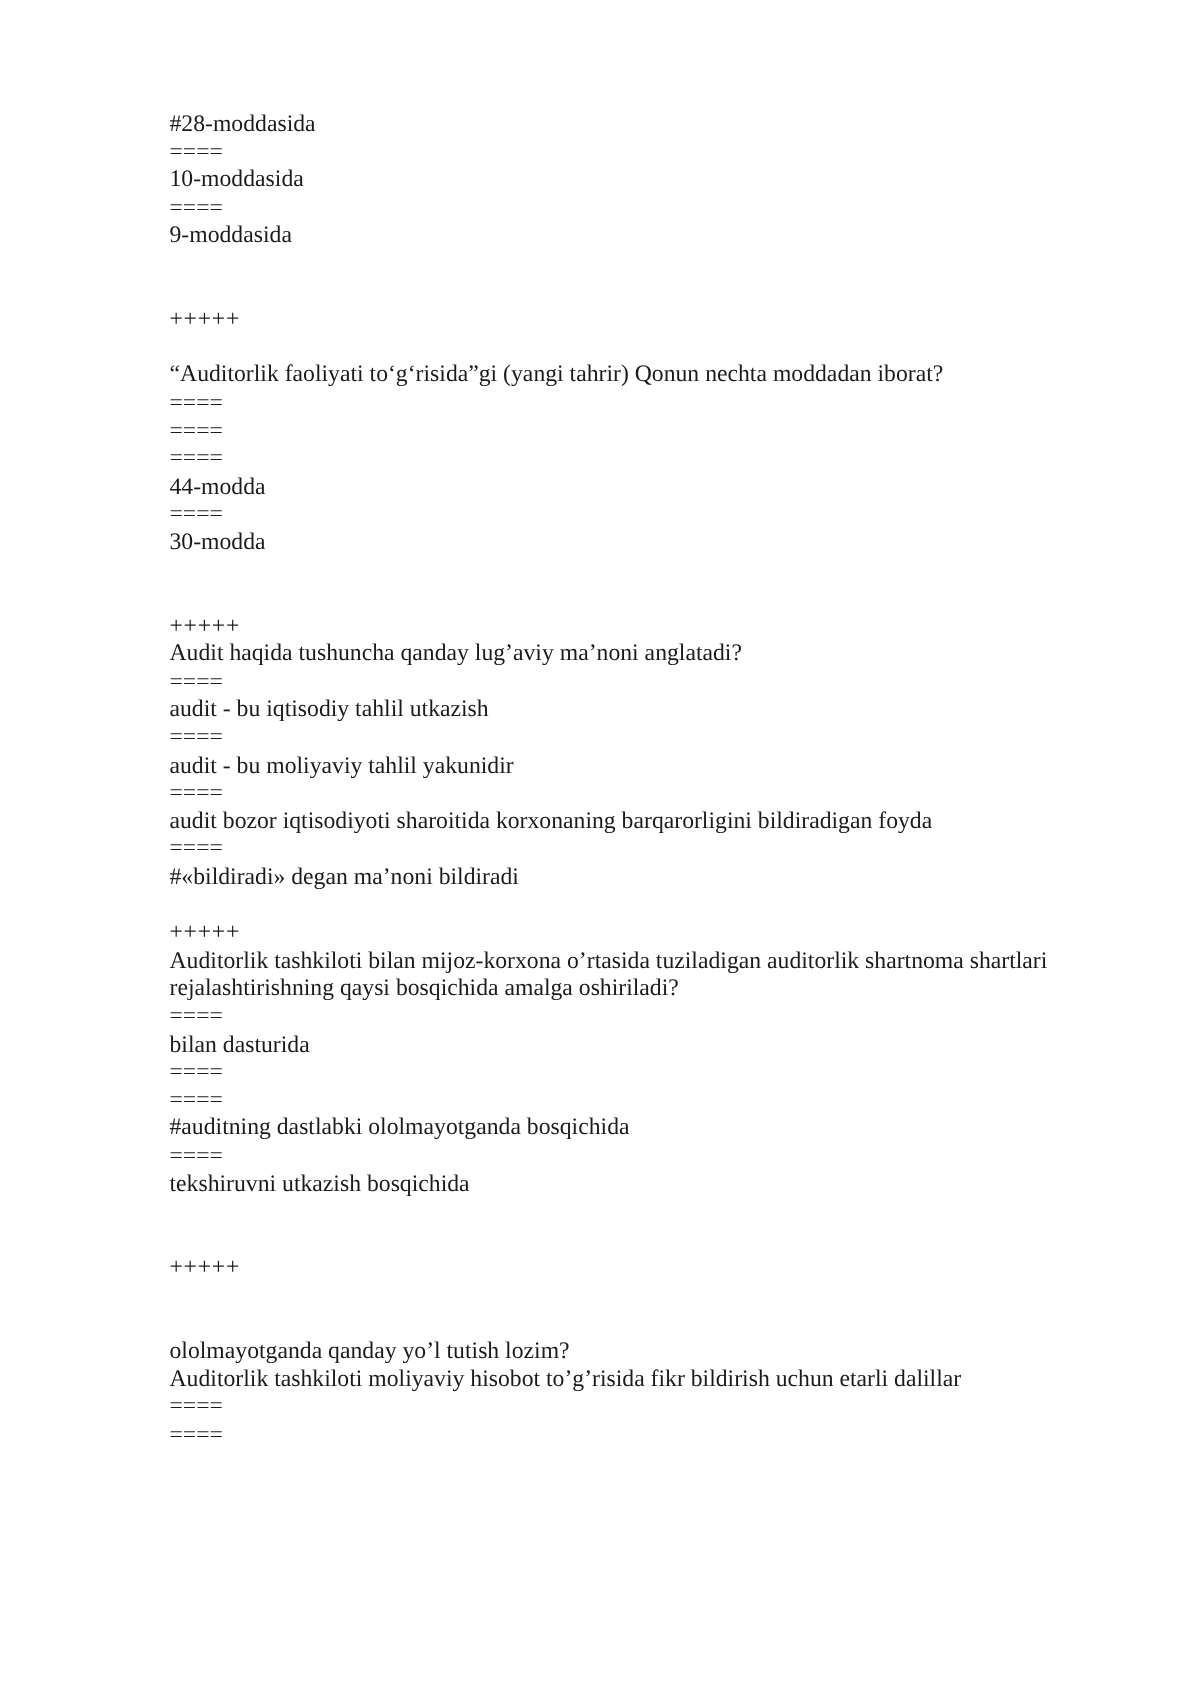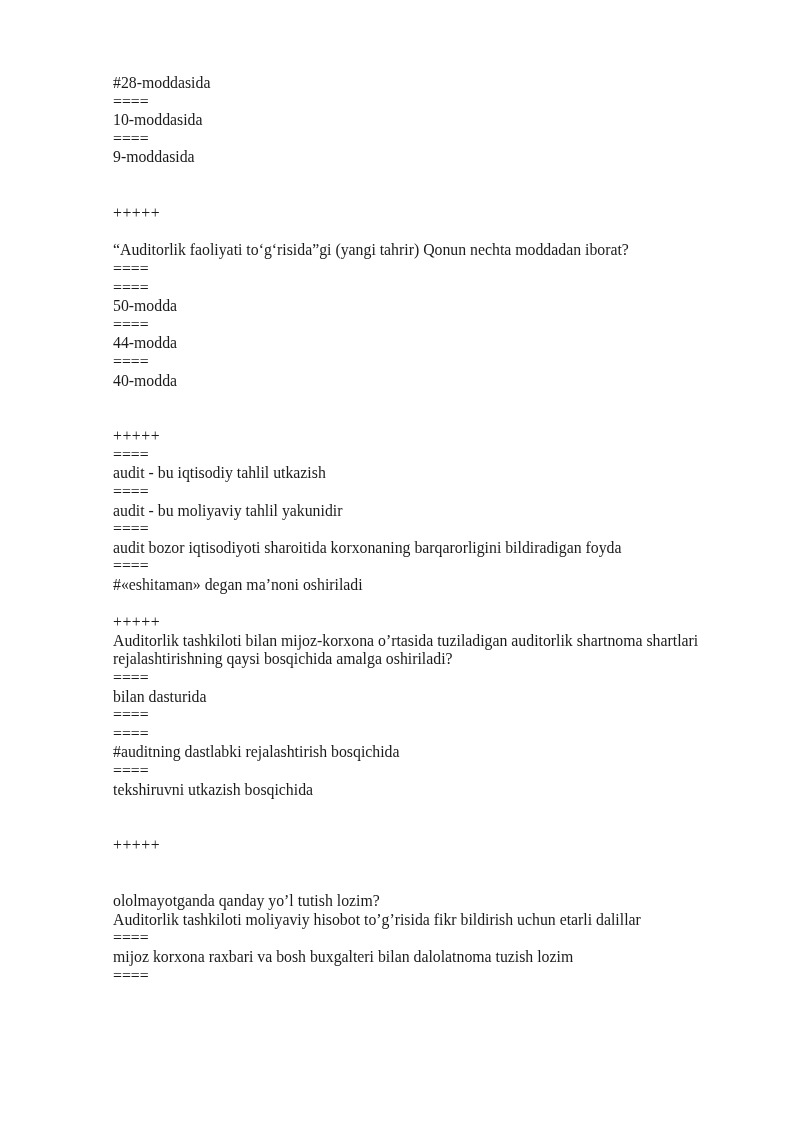--- a/index.html
+++ b/index.html
@@ -42,51 +42,50 @@
       <div class="line answer">10-moddasida</div>
       <div class="line separator">====</div>
       <div class="line answer">9-moddasida</div>
       <div class="line blank"></div>
       <div class="line blank"></div>
       <div class="line delimiter">+++++</div>
       <div class="line blank"></div>
       <div class="line question">“Auditorlik faoliyati to‘g‘risida”gi (yangi tahrir) Qonun nechta moddadan iborat?</div>
       <div class="line separator">====</div>
       <div class="line separator">====</div>
-      <div class="line answer">50-modda</div>
       <div class="line separator">====</div>
       <div class="line answer">44-modda</div>
       <div class="line separator">====</div>
-      <div class="line answer">40-modda</div>
+      <div class="line answer">30-modda</div>
       <div class="line blank"></div>
       <div class="line blank"></div>
       <div class="line delimiter">+++++</div>
+      <div class="line question">Audit haqida tushuncha qanday lug’aviy ma’noni anglatadi?</div>
       <div class="line separator">====</div>
       <div class="line answer">audit - bu iqtisodiy tahlil utkazish</div>
       <div class="line separator">====</div>
       <div class="line answer">audit - bu moliyaviy tahlil yakunidir</div>
       <div class="line separator">====</div>
       <div class="line answer">audit bozor iqtisodiyoti sharoitida korxonaning barqarorligini bildiradigan foyda</div>
       <div class="line separator">====</div>
-      <div class="line answer">#«eshitaman» degan ma’noni oshiriladi</div>
+      <div class="line answer">#«bildiradi» degan ma’noni bildiradi</div>
       <div class="line blank"></div>
       <div class="line delimiter">+++++</div>
       <div class="line question">Auditorlik tashkiloti bilan mijoz-korxona o’rtasida tuziladigan auditorlik shartnoma shartlari</div>
       <div class="line question">rejalashtirishning qaysi bosqichida amalga oshiriladi?</div>
       <div class="line separator">====</div>
       <div class="line answer">bilan dasturida</div>
       <div class="line separator">====</div>
       <div class="line separator">====</div>
-      <div class="line answer">#auditning dastlabki rejalashtirish bosqichida</div>
+      <div class="line answer">#auditning dastlabki ololmayotganda bosqichida</div>
       <div class="line separator">====</div>
       <div class="line answer">tekshiruvni utkazish bosqichida</div>
       <div class="line blank"></div>
       <div class="line blank"></div>
       <div class="line delimiter">+++++</div>
       <div class="line blank"></div>
       <div class="line blank"></div>
       <div class="line question">ololmayotganda qanday yo’l tutish lozim?</div>
       <div class="line question">Auditorlik tashkiloti moliyaviy hisobot to’g’risida fikr bildirish uchun etarli dalillar</div>
       <div class="line separator">====</div>
-      <div class="line answer">mijoz korxona raxbari va bosh buxgalteri bilan dalolatnoma tuzish lozim</div>
       <div class="line separator">====</div>
     </div>
 </div>
 
 </body></html>

